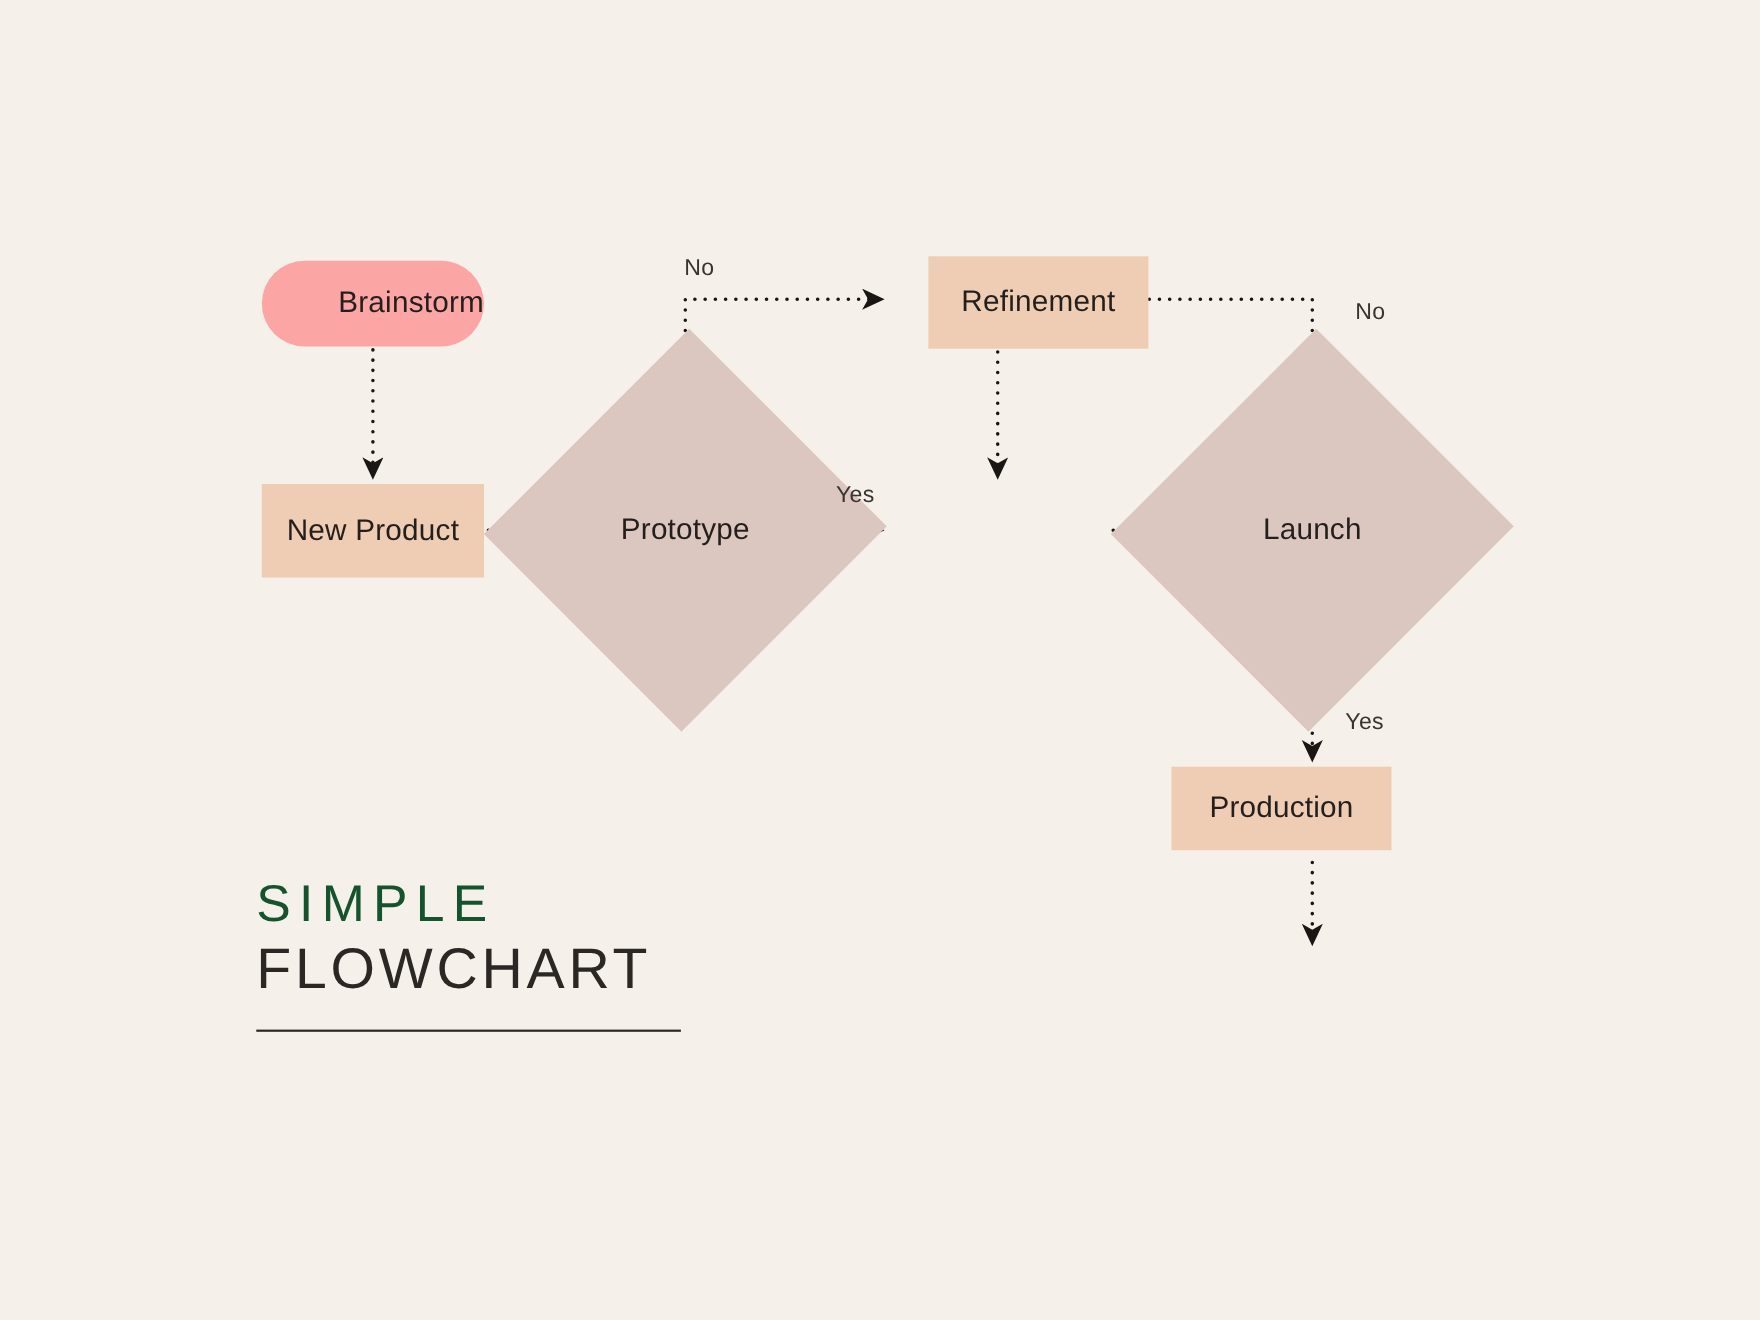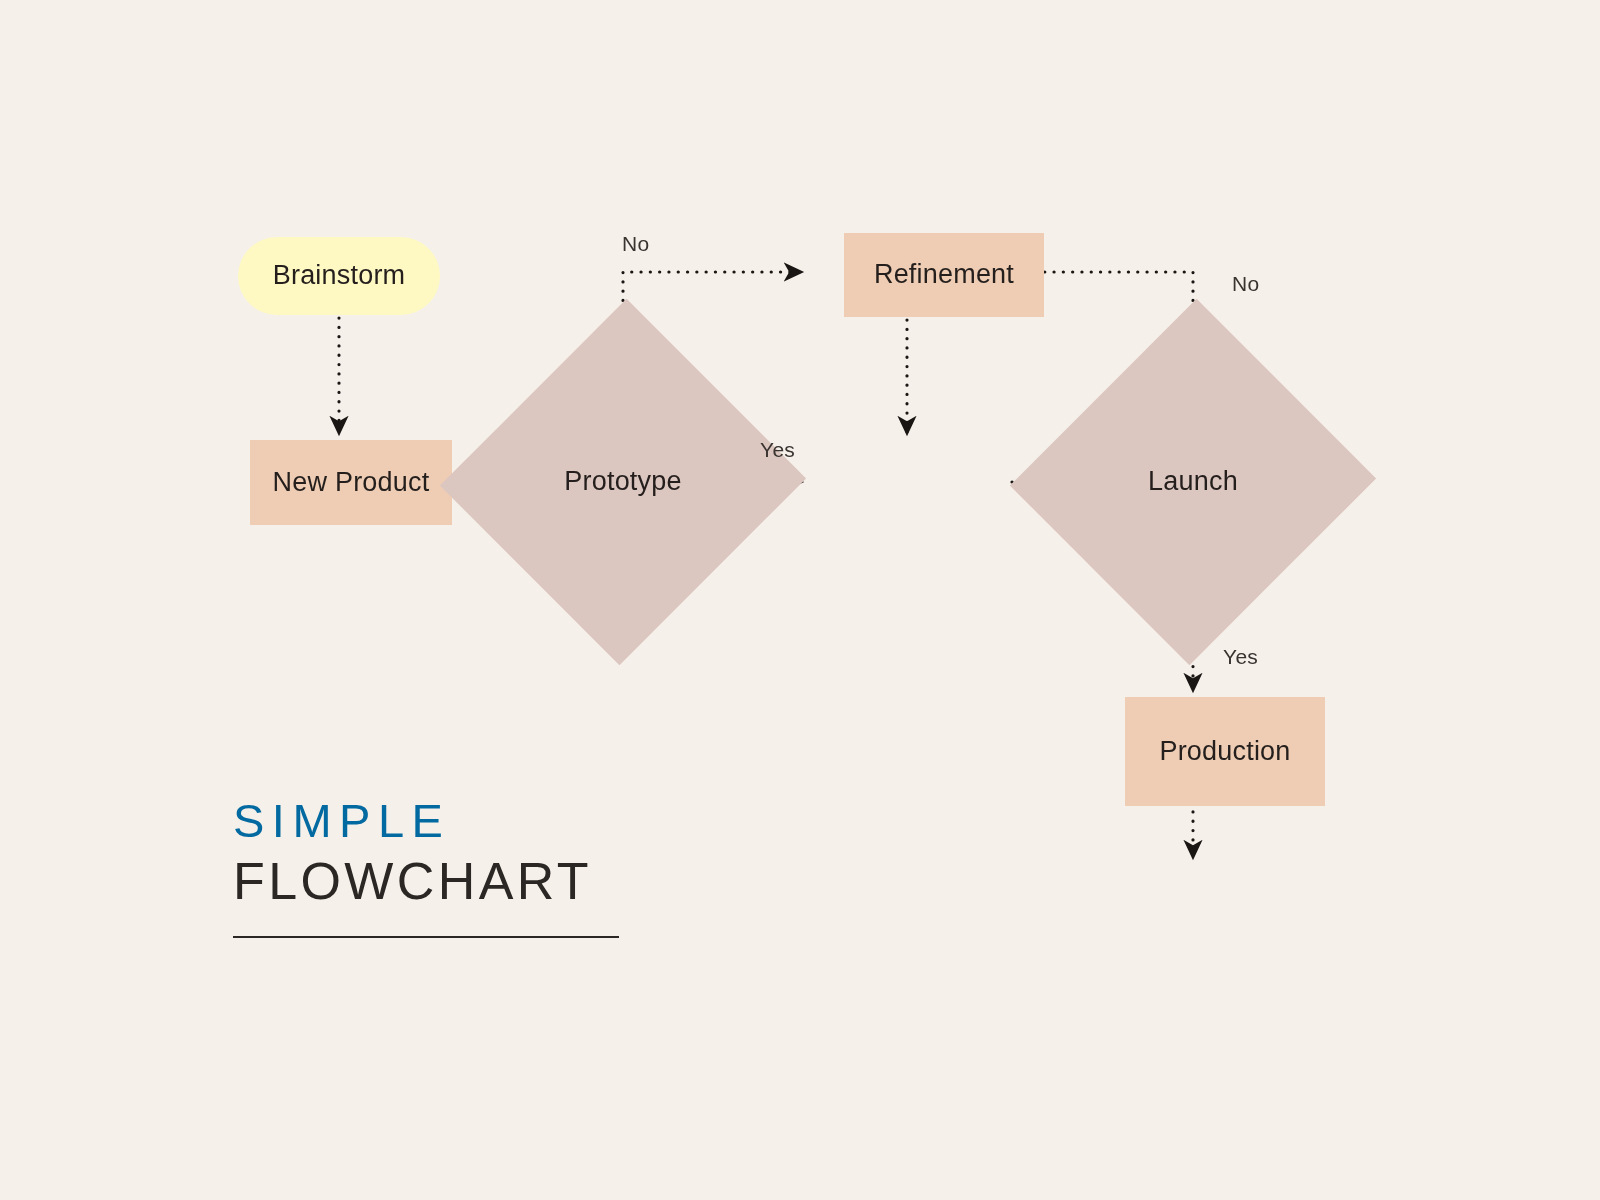--- a/index.html
+++ b/index.html
@@ -36,23 +36,24 @@
     align-items: center;
     justify-content: center;
     box-sizing: border-box;
     color: #241f1d;
     font-weight: 400;
     letter-spacing: 0.2px;
     text-align: center;
     line-height: 1.1;
   }
   .node-terminal {
-    background: #fef9c3;
+    background: #fca5a5;
     border-radius: 999px;
     font-size: 27px;
+    justify-content: flex-end;
   }
   .node-process {
     background: #eecdb4;
     font-size: 27px;
   }
   .node-decision {
     background: #dcc6c0;
     font-size: 27px;
     text-align: center;
   }
@@ -86,21 +87,21 @@
   #title-block {
     position: absolute;
     left: 233px;
     top: 795px;
     width: 470px;
   }
   #title-line1 {
     font-size: 47px;
     font-weight: 300;
     letter-spacing: 7.5px;
-    color: #0369a1;
+    color: #14532d;
     line-height: 1.12;
   }
   #title-line2 {
     font-size: 52px;
     font-weight: 400;
     letter-spacing: 3.4px;
     color: #2b2724;
     line-height: 1.12;
     margin-top: 4px;
   }
@@ -142,40 +143,40 @@
       <path d="M1193,620 L1193,690" marker-end="url(#arrowhead)"></path>
 
       <path d="M1193,784 L1193,857" marker-end="url(#arrowhead)"></path>
     </g>
   </svg>
 
   <div class="node node-terminal" style="left:238px; top:237px; width:202px; height:78px;">
     <span>Brainstorm</span>
   </div>
 
-  <div class="node node-process" style="left:238px; top:440px; width:202px; height:85px;margin-left:12px;">
+  <div class="node node-process" style="left:238px; top:440px; width:202px; height:85px;">
     <span>New Product</span>
   </div>
 
   <div class="node node-decision" style="left:496px; top:350px; width:254px; height:264px;">
     <span class="diamond-shape"></span>
     <span class="diamond-label">Prototype</span>
   </div>
 
   <div class="node node-process" style="left:808px; top:233px; width:200px; height:84px;margin-left:36px;">
     <span>Refinement</span>
   </div>
 
 
   <div class="node node-decision" style="left:1066px; top:350px; width:254px; height:264px;">
     <span class="diamond-shape"></span>
     <span class="diamond-label">Launch</span>
   </div>
 
-  <div class="node node-process" style="left:1125px; top:697px; width:200px; height:109px;">
+  <div class="node node-process" style="left:1065px; top:697px; width:200px; height:76px;">
     <span>Production</span>
   </div>
 
 
   <div class="edge-label" style="left:622px; top:232px;">No</div>
 
   <div class="edge-label" style="left:1232px; top:272px;">No</div>
 
   <div class="edge-label" style="left:760px; top:438px;">Yes</div>
 

